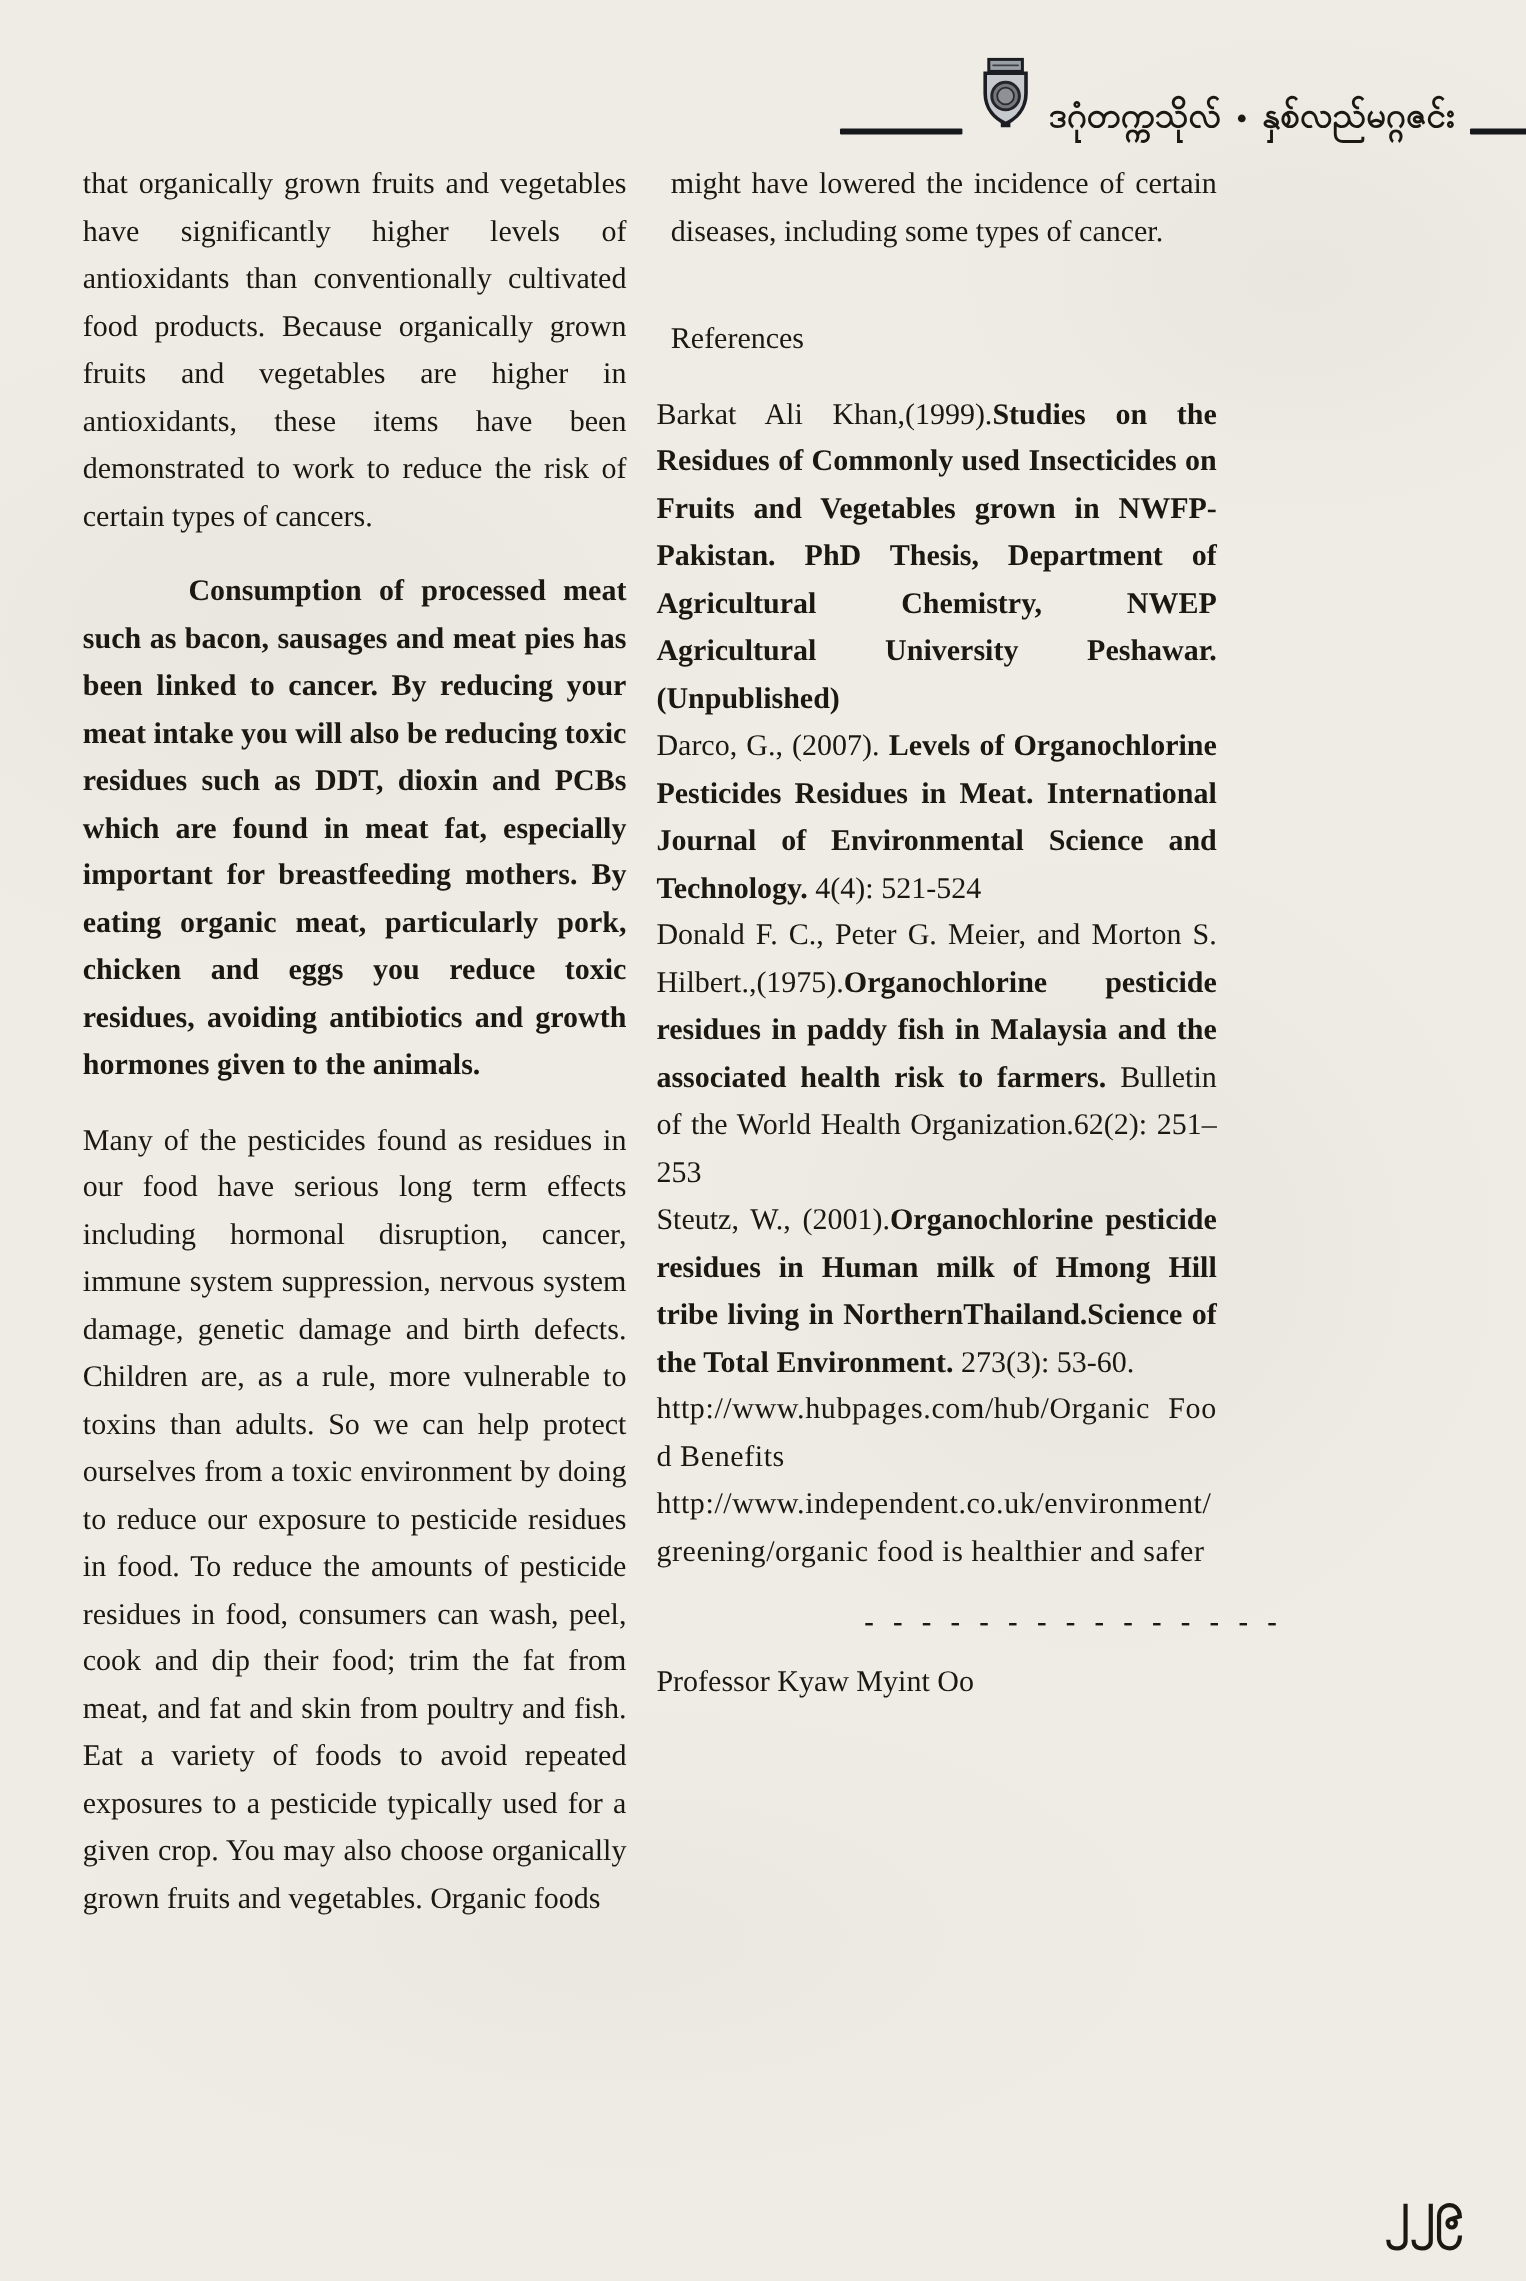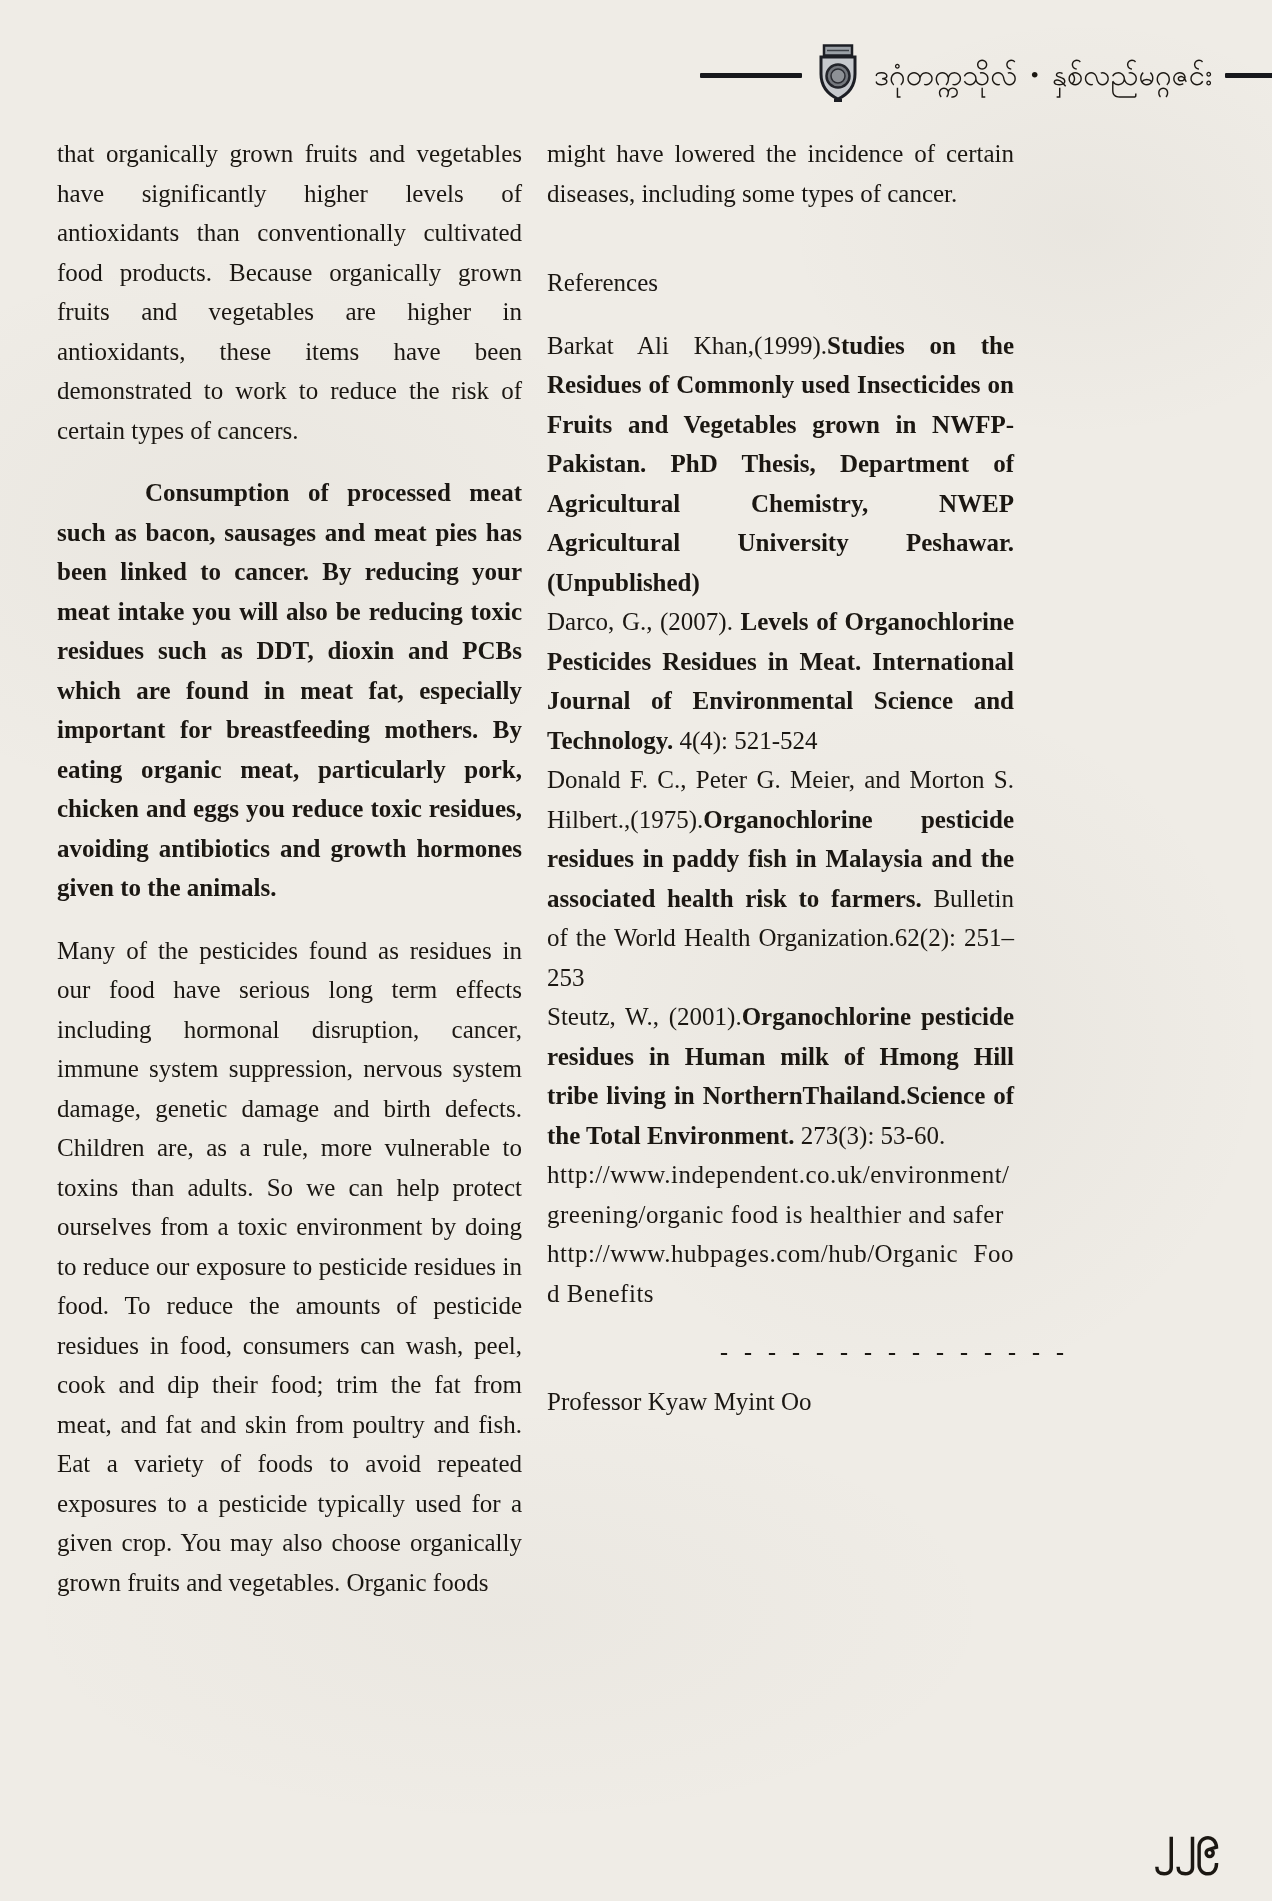--- a/index.html
+++ b/index.html
@@ -13,37 +13,37 @@
       radial-gradient(ellipse 420px 300px at 85% 12%, rgba(125,118,104,0.05), transparent 70%),
       radial-gradient(ellipse 700px 300px at 40% 85%, rgba(125,118,104,0.04), transparent 70%),
       #efece6;
     color:#1b1712;
     font-family:"Liberation Serif","DejaVu Serif",serif;
     overflow:hidden;
   }
   
   .hdr{
     position:absolute;top:38px;left:700px;right:4px;height:74px;
-    display:flex;align-items:center;gap:13px;
-    font-weight:400;
+    display:flex;align-items:flex-end;gap:13px;
+    font-weight:700;
   }
   .rule{height:5px;background:#17181c;border-radius:1px;flex:0 0 auto;}
   .rule.l{width:102px;}
   .rule.r{width:86px;}
   .crest{flex:0 0 auto;display:block;}
   .mm{font-size:29px;line-height:1;white-space:nowrap;letter-spacing:0;}
   .dot{font-size:24px;line-height:1;}
   
   .columns{
     position:absolute;top:134px;left:57px;
     display:flex;gap:25px;
   }
   .col{width:465px;font-size:25px;line-height:39.5px;text-align:justify;}
   .col.rightc{width:467px;}
-  .col p{margin:0 0 23px 0;}
+  .col p{margin:0 0 23px 12px;}
   .col p.indent{text-indent:88px;font-weight:bold;}
   h2.concl{font-size:26px;font-weight:700;margin:32px 0 30px 0;line-height:39.5px;}
   .refhead{font-weight:400;margin:0 0 45px 0;}
   .intro{margin-bottom:50px !important;}
   .reference{text-align:justify;margin:0;}
   .reference .b{font-weight:700;}
   .reference.url{overflow-wrap:anywhere;word-break:break-all;letter-spacing:0.5px;}
   .dashes{
     font-weight:700;font-size:24px;letter-spacing:5px;
     text-align:right;margin:20px -55px 0 0;white-space:nowrap;
@@ -87,22 +87,22 @@
     </section>
 
     <section class="col rightc">
       <p class="intro">might have lowered the incidence of certain diseases, including some types of cancer.</p>
       <p class="refhead">References</p>
       <div id="refs">
           <div class="reference"><span>Barkat Ali Khan,(1999).</span><span class="b">Studies on the Residues of Commonly used Insecticides on Fruits and Vegetables grown in NWFP-Pakistan. PhD Thesis, Department of Agricultural Chemistry, NWEP Agricultural University Peshawar. (Unpublished)</span></div>
           <div class="reference"><span>Darco, G., (2007). </span><span class="b">Levels of Organochlorine Pesticides Residues in Meat. International Journal of Environmental Science and Technology. </span><span>4(4): 521-524</span></div>
           <div class="reference"><span>Donald F. C., Peter G. Meier, and Morton S. Hilbert.,(1975).</span><span class="b">Organochlorine pesticide residues in paddy fish in Malaysia and the associated health risk to farmers. </span><span>Bulletin of the World Health Organization.62(2): 251–253</span></div>
           <div class="reference"><span>Steutz, W., (2001).</span><span class="b">Organochlorine pesticide residues in Human milk of Hmong Hill tribe living in NorthernThailand.Science of the Total Environment. </span><span>273(3): 53-60.</span></div>
+          <div class="reference url"><span>http://www.hubpages.com/hub/Organic Food Benefits</span></div>
           <div class="reference url"><span>http://www.independent.co.uk/environment/greening/organic food is healthier and safer</span></div>
-          <div class="reference url"><span>http://www.hubpages.com/hub/Organic Food Benefits</span></div>
         </div>
       <div class="dashes">- - - - - - - - - - - - - - -</div>
       <div class="sig">Professor Kyaw Myint Oo</div>
     </section>
 
   </main>
 
   <div class="pageno">၂၂၉</div>
 
 </div>

